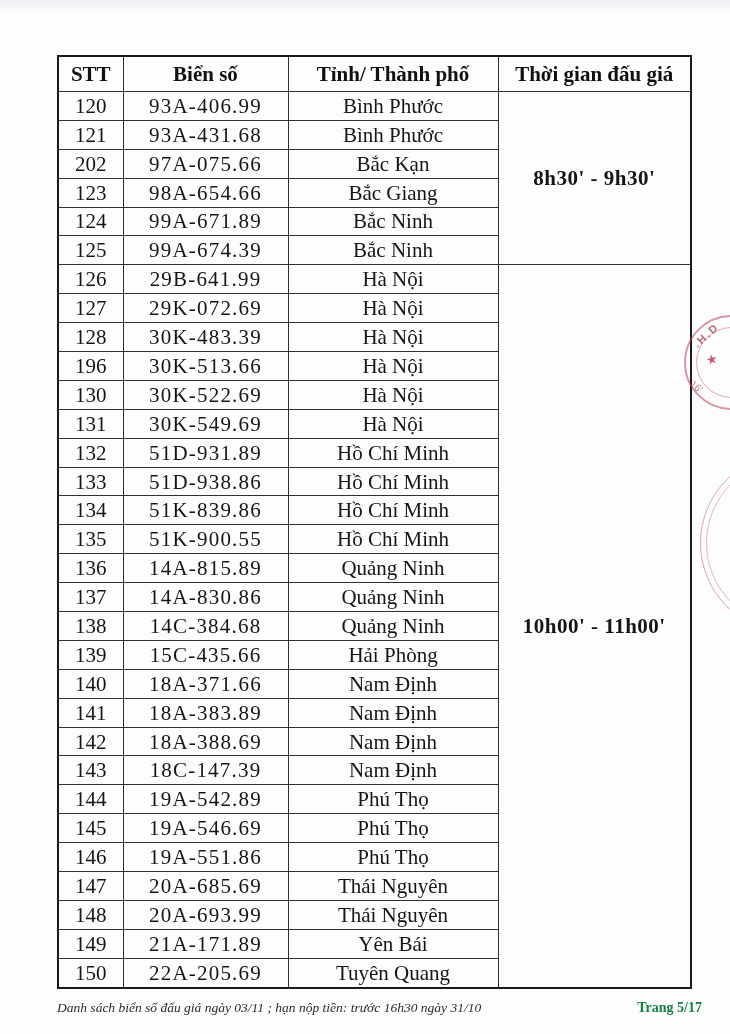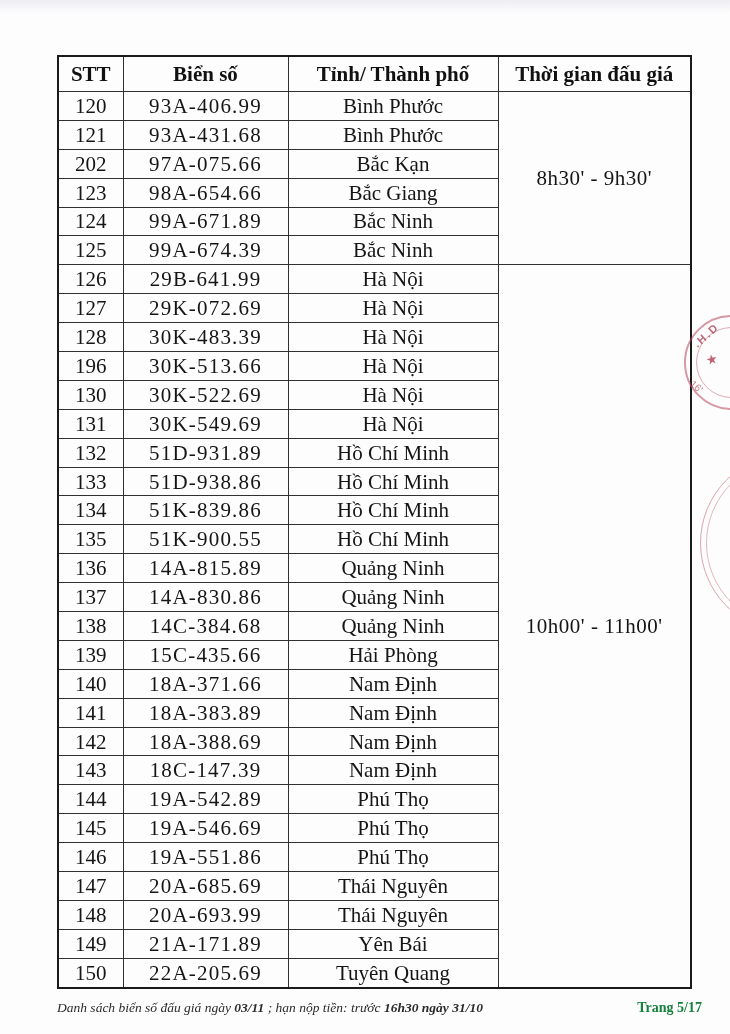--- a/index.html
+++ b/index.html
@@ -32,21 +32,21 @@
   }
   col.c1{width:65px;} col.c2{width:165px;} col.c3{width:210px;} col.c4{width:193px;}
   table.auction th{
     height:34px;font-size:21px;font-weight:bold;color:#111;margin-left:20px;
   }
   table.auction td{
     height:27.9px;font-size:21px;color:#151515;
   }
   td.c-plate{letter-spacing:1.2px;margin-left:24px;}
   td.c-time{
-    font-weight:normal;font-size:21px;color:#0e0e0e;letter-spacing:0.5px;
+    font-weight:bold;font-size:21px;color:#0e0e0e;letter-spacing:0.5px;
   }
   
   .stamp{position:absolute;pointer-events:none;}
   .stamp .ring{position:absolute;border-radius:50%;}
   .stamp-top{left:684px;top:315px;width:95px;height:95px;}
   .stamp-top .outer{inset:0;border:2px solid rgba(183,69,88,0.55);}
   .stamp-top .inner{inset:12px;border:1.5px solid rgba(183,69,88,0.45);}
   .stamp-top .arc-text{
     position:absolute;left:7px;top:14px;
     transform:rotate(-42deg);
@@ -69,21 +69,21 @@
   .stamp-bottom .outer{inset:0;border:1.5px solid rgba(190,75,92,0.5);}
   .stamp-bottom .inner{inset:6px;border:1px solid rgba(190,75,92,0.4);}
   
   .footer{
     position:absolute;left:57px;top:1000px;width:645px;
     display:flex;justify-content:space-between;align-items:baseline;
   }
   .footer-note{
     font-style:italic;font-size:13.5px;color:#2a2a2a;white-space:pre-wrap;
   }
-  .footer-note .bold{font-weight:bold;}
+  .footer-note .bold{font-weight:normal;}
   .page-num{
     font-size:14px;color:#15803d;font-style:normal;font-weight:bold;
   }
 </style>
 </head>
 <body>
 
 <div class="page">
 
   <table class="auction">

